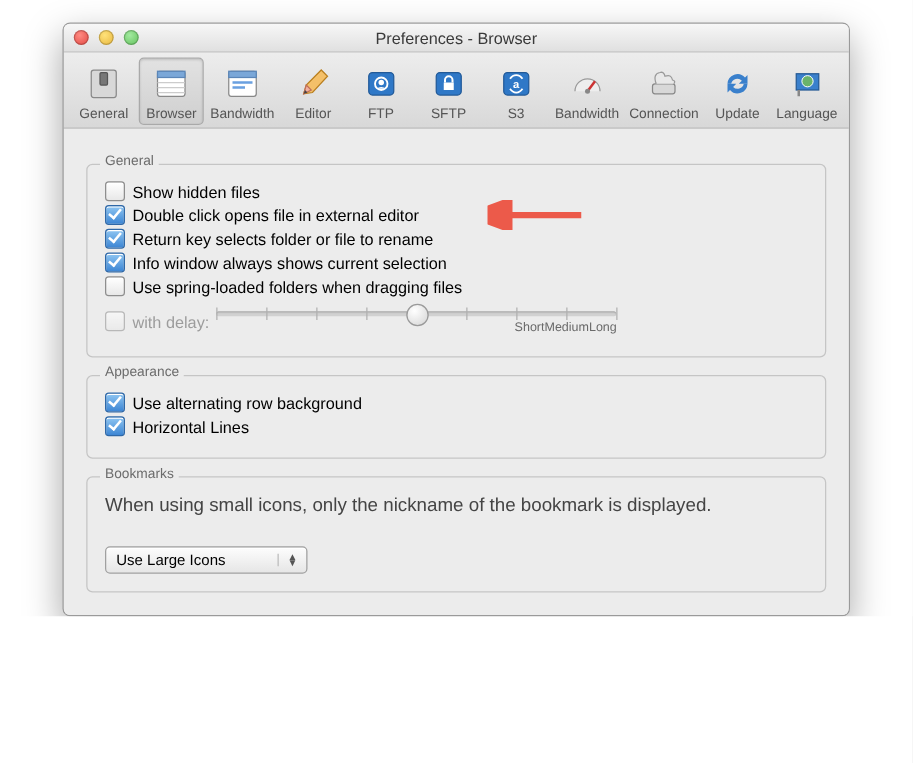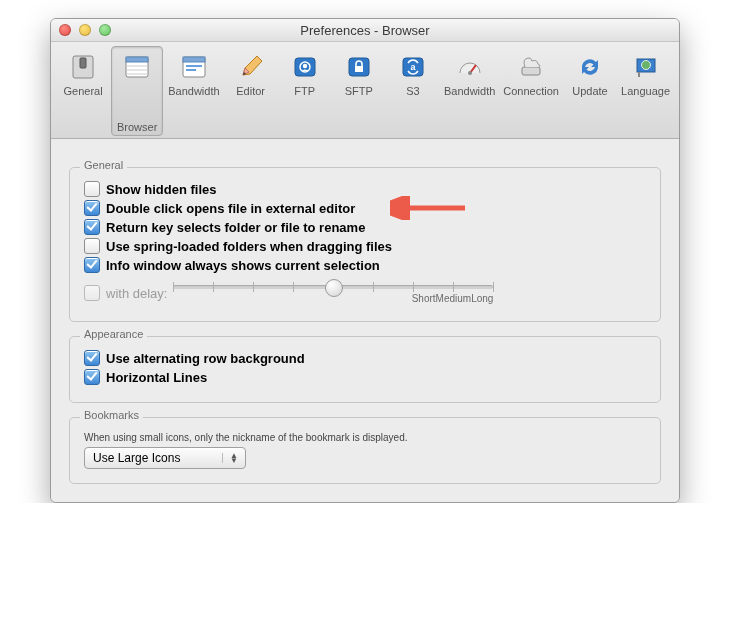--- a/index.html
+++ b/index.html
@@ -67,21 +67,20 @@
     color: #555;
     border-radius: 4px;
     padding: 4px 2px 2px 2px;
     cursor: pointer;
     border: 1px solid transparent;
   }
   .tool.selected {
     background: linear-gradient(#e2e2e2, #cfcfcf);
     border: 1px solid #a9a9a9;
     box-shadow: inset 0 1px 2px rgba(0,0,0,0.15);
-    gap: 36px;
   }
   .tool .ico {
     width: 32px;
     height: 32px;
     display: flex;
     align-items: center;
     justify-content: center;
   }
   .tool span.lbl {
     margin-top: 2px;
@@ -105,21 +104,20 @@
     left: 10px;
     background: #ececec;
     padding: 0 4px;
     font-size: 11px;
     color: #6c6c6c;
   }
   .row {
     display: flex;
     align-items: center;
     margin: 3px 0;
-    font-weight: bold;
   }
   .aqua-check {
     position: relative;
     width: 14px;
     height: 14px;
     border: 1px solid #8e8e8e;
     border-radius: 3px;
     background: linear-gradient(#ffffff, #e8e8e8);
     display: inline-block;
     margin-right: 6px;
@@ -381,26 +379,26 @@
       </div>
       <div class="row">
         <span class="aqua-check checked"></span>
         <span class="check-label">Double click opens file in external editor</span>
       </div>
       <div class="row">
         <span class="aqua-check checked"></span>
         <span class="check-label">Return key selects folder or file to rename</span>
       </div>
       <div class="row">
+        <span class="aqua-check checked"></span>
+        <span class="check-label">Info window always shows current selection</span>
+      </div>
+      <div class="row">
         <span class="aqua-check"></span>
         <span class="check-label">Use spring-loaded folders when dragging files</span>
-      </div>
-      <div class="row">
-        <span class="aqua-check checked"></span>
-        <span class="check-label">Info window always shows current selection</span>
       </div>
 
       <div class="slider-wrap">
         <span class="aqua-check disabled"></span>
         <span class="check-label disabled">with delay:</span>
         <div class="slider">
           <div class="track"></div>
           <div class="tick" style="left:0%"></div>
           <div class="tick" style="left:12.5%"></div>
           <div class="tick" style="left:25%"></div>
@@ -438,21 +436,21 @@
       </div>
       <div class="row">
         <span class="aqua-check checked"></span>
         <span class="check-label">Horizontal Lines</span>
       </div>
     </div>
 
     <div class="group">
       <div class="group-label">Bookmarks</div>
 
-      <div style="font-size:10px; color:#444; margin:4px 0 4px 0;">When using small icons, only the nickname of the bookmark is displayed.</div>
+      <div style="font-size:15px; color:#444; margin:4px 0 24px 0;">When using small icons, only the nickname of the bookmark is displayed.</div>
 
       <div class="select">
         <span>Use Large Icons</span>
         <span class="arrows">
           <span>▲</span>
             <span>▼</span>
         </span>
       </div>
     </div>
 

